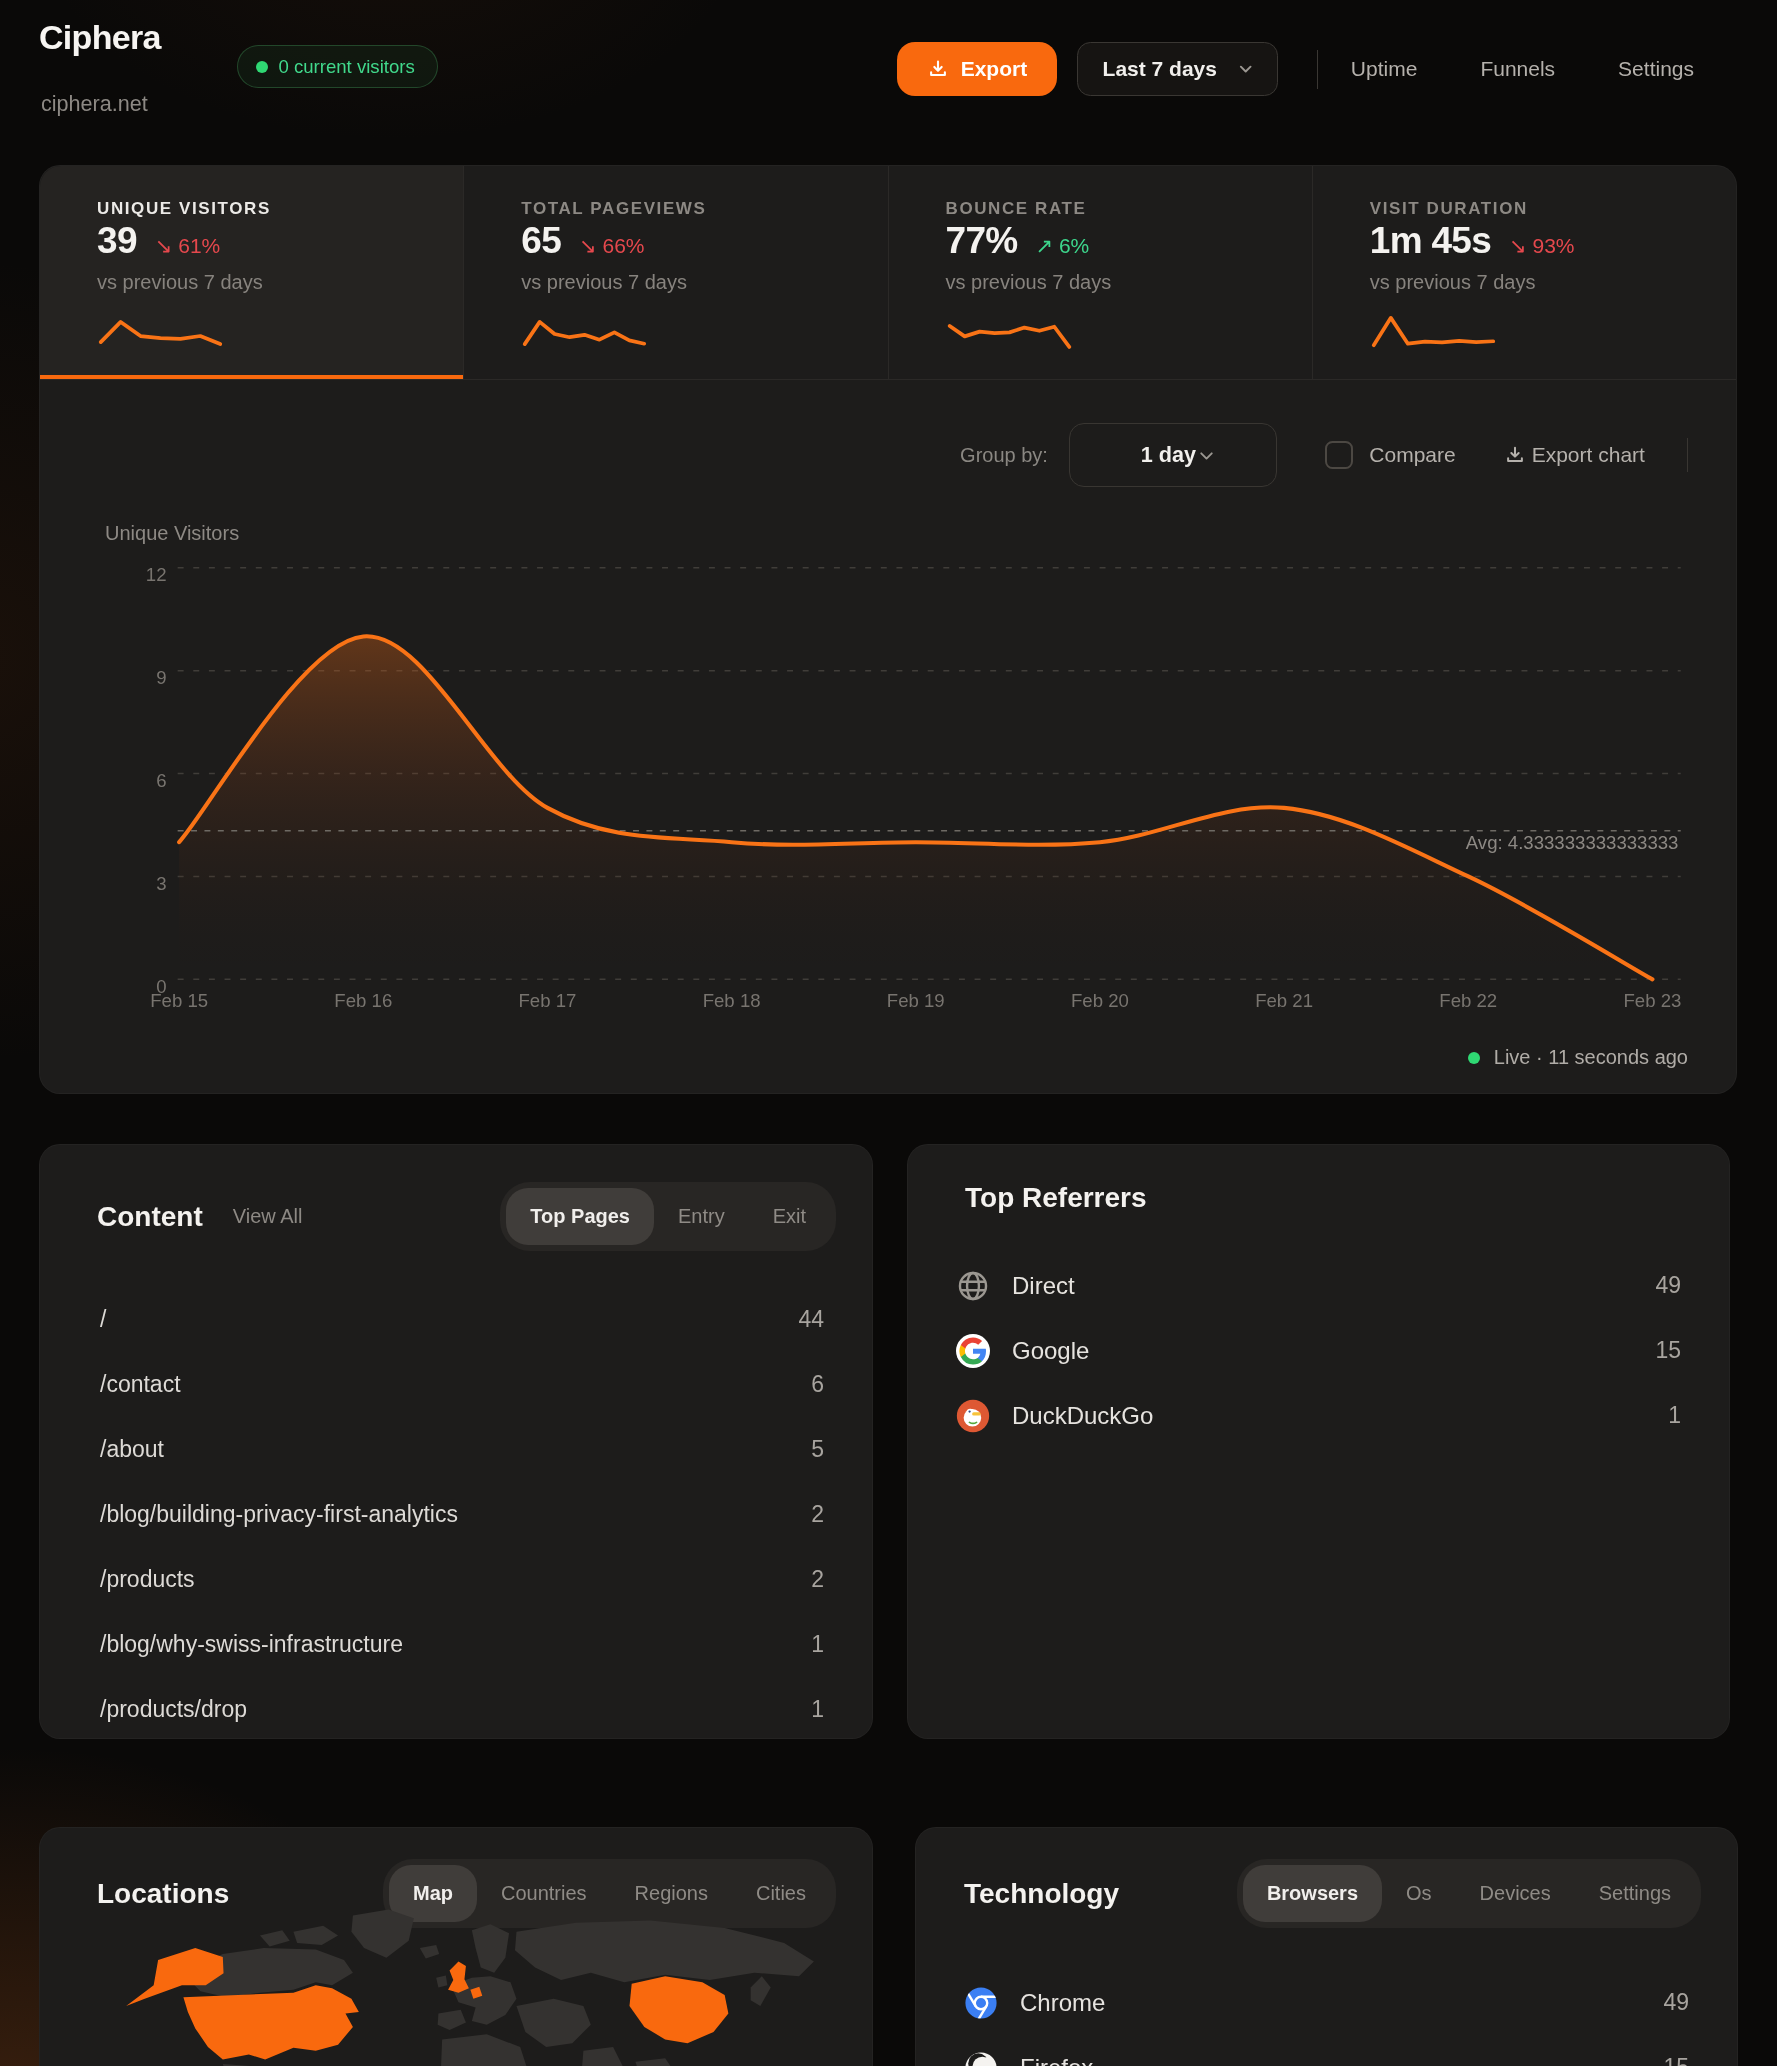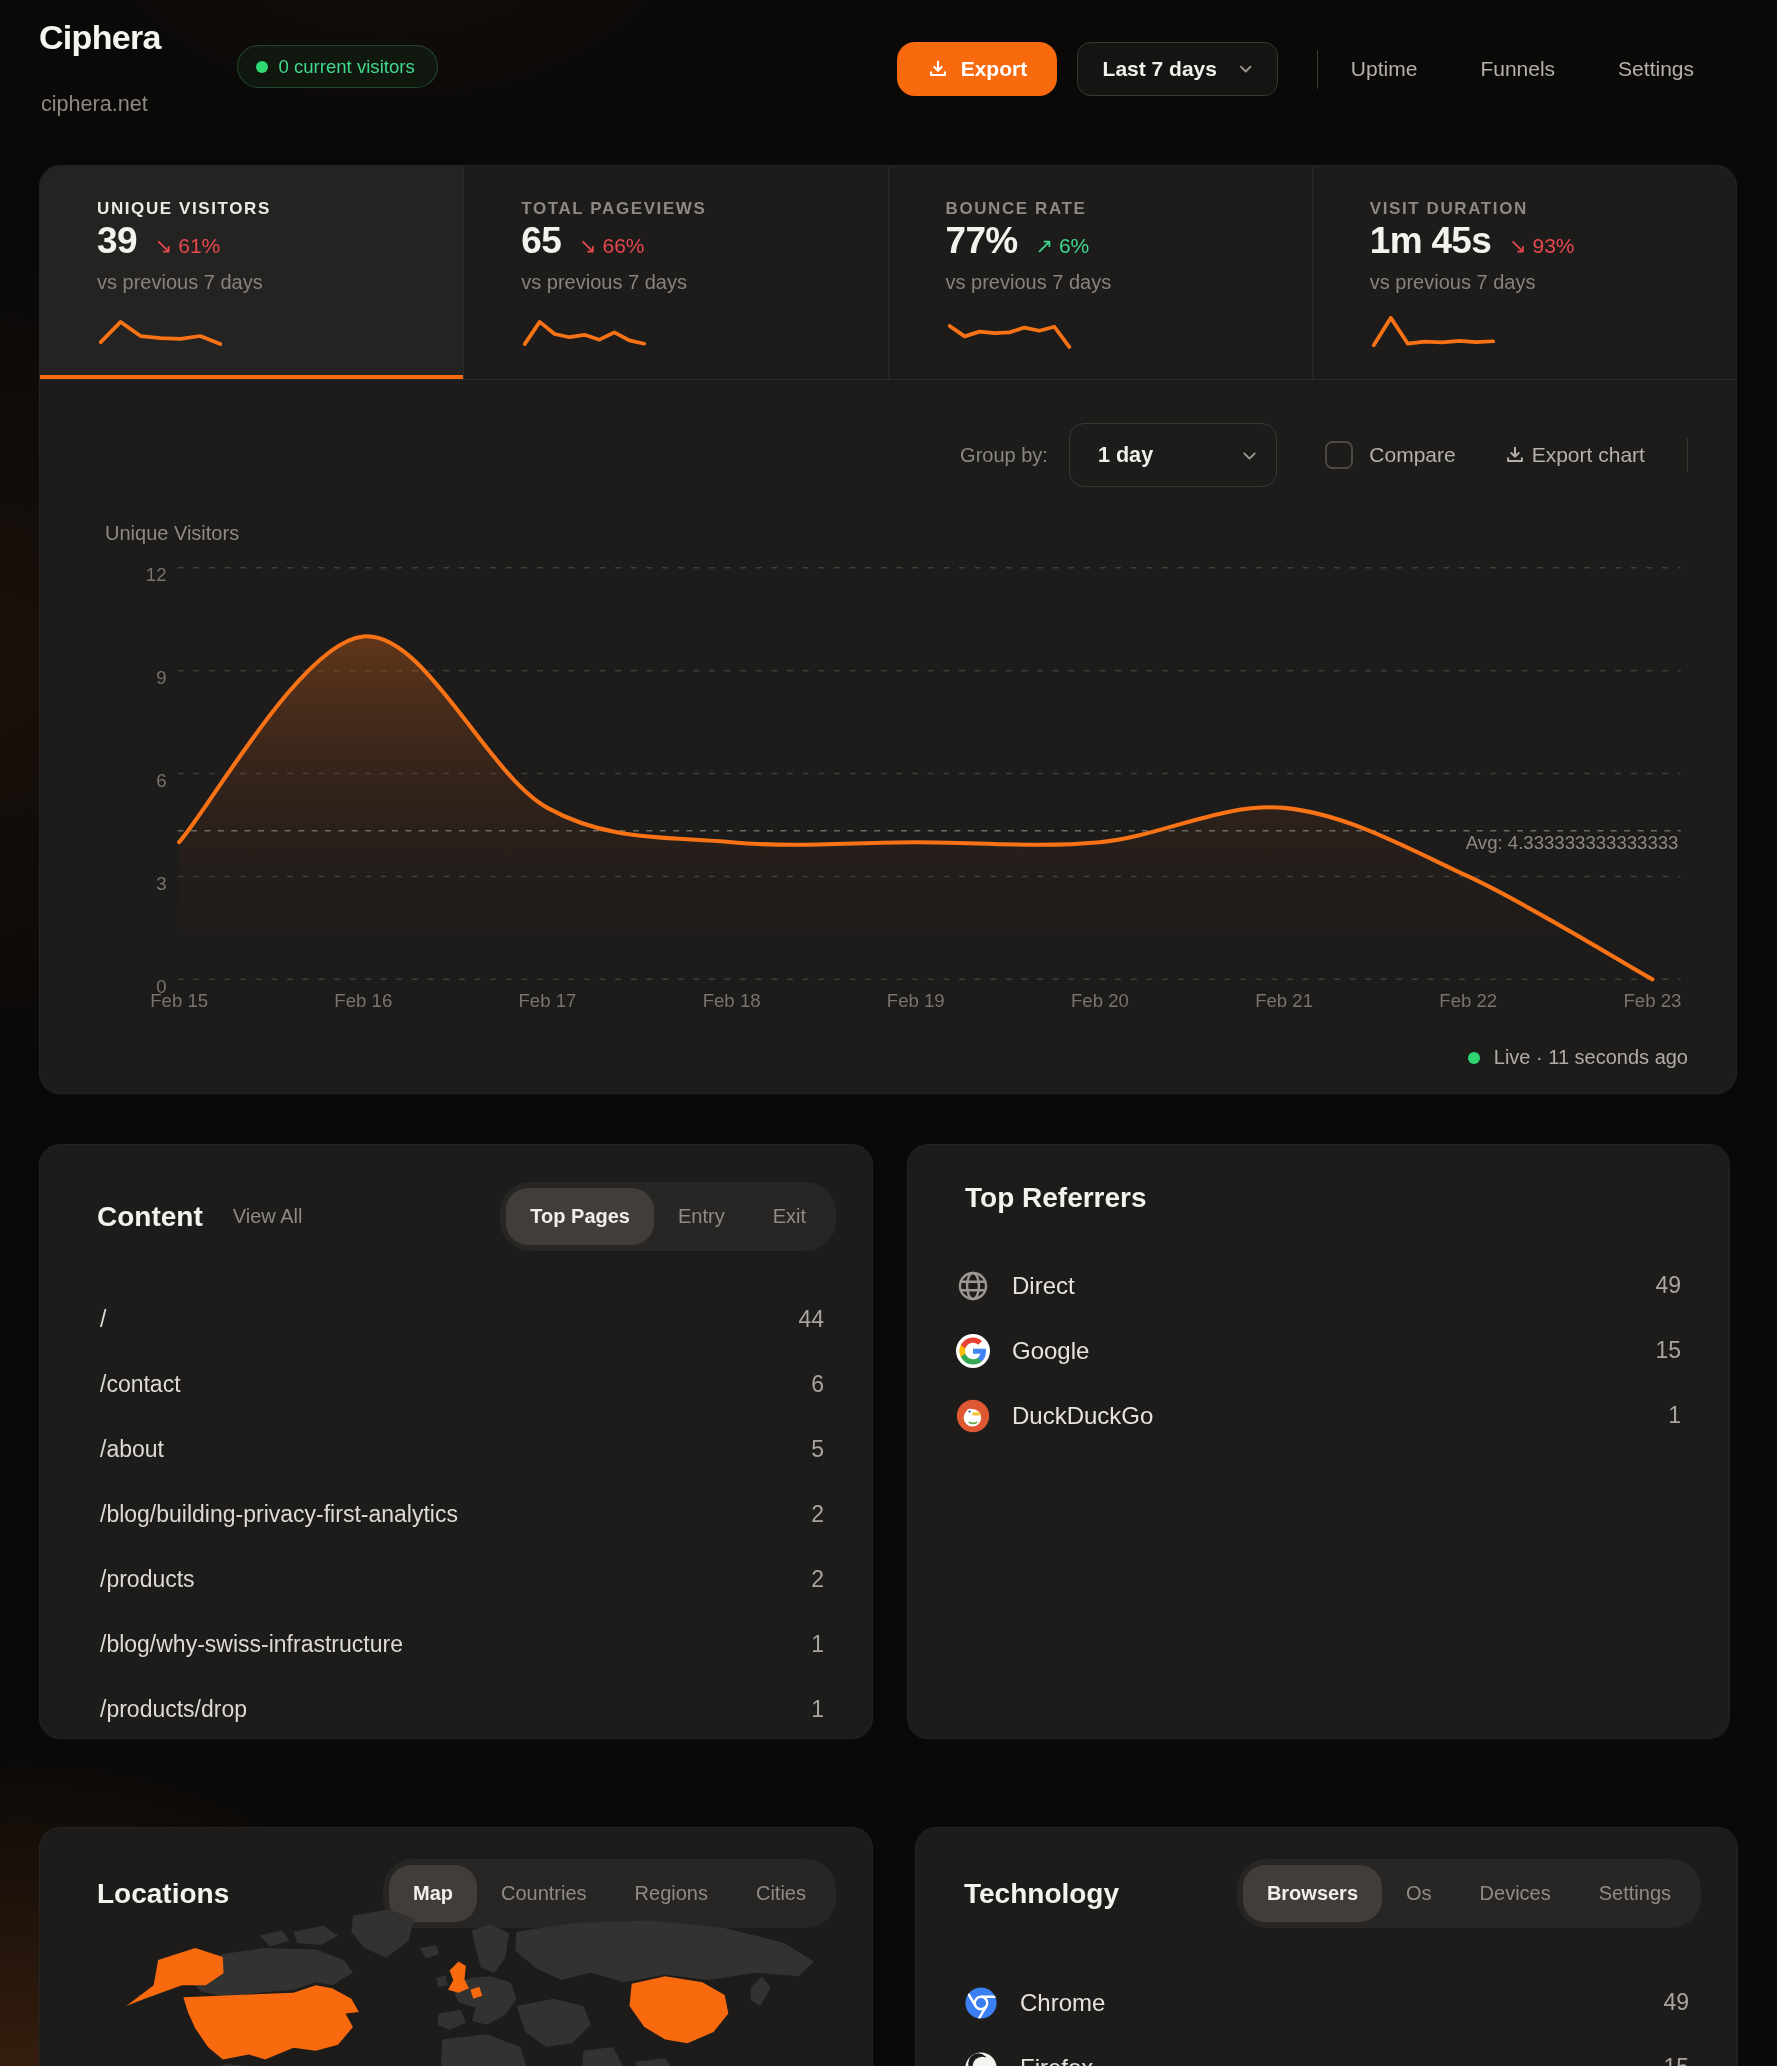--- a/index.html
+++ b/index.html
@@ -54,21 +54,21 @@
   .value-row{ display:flex; align-items:baseline; gap:18px; margin-top:1px; }
   .stat-value{ font-size:37px; font-weight:700; letter-spacing:-0.7px; color:#f4f2ef; }
   .delta{ font-size:21px; font-weight:500; }
   .delta.down{ color:#e5484d; } .delta.up{ color:#3dd68c; }
   .compare{ margin-top:9px; font-size:20px; color:#87837e; }
   .spark{ margin-top:16.4px; width:127px; height:48px; display:block; }
 
   
   .controls-row{ position:absolute; right:48px; top:257px; display:flex; align-items:center; }
   .group-label{ font-size:20px; color:#8a8782; margin-right:21px; }
-  .group-btn{ display:flex; align-items:center; justify-content:space-between; width:208px; height:64px;
+  .group-btn{ display:flex; align-items:center; justify-content:center; width:208px; height:64px;
     padding:0 16px 0 28px; background:transparent; border:1.1px solid #393632; border-radius:15px;
     color:#f1efec; font-size:21.6px; font-weight:600; font-family:inherit; cursor:pointer; }
   .checkbox{ width:28px; height:28px; border:2.2px solid #4c4843; border-radius:7.4px; margin:0 16.4px 0 48px; cursor:pointer; }
   .ctrl-label{ font-size:21px; color:#b5b1ac; }
   .export-chart{ display:flex; align-items:center; gap:6px; margin-left:48px; cursor:pointer; }
   .vline{ width:1.1px; height:34px; background:#393632; margin-left:42px; }
 
   .chart-title{ position:absolute; left:65px; top:356px; font-size:20px; color:#8d8984; }
   #main-chart{ position:absolute; left:0; top:348px; width:1698px; height:514px; }
   #main-chart .grid{ stroke:#403d39; stroke-width:2; stroke-dasharray:8 13; }

